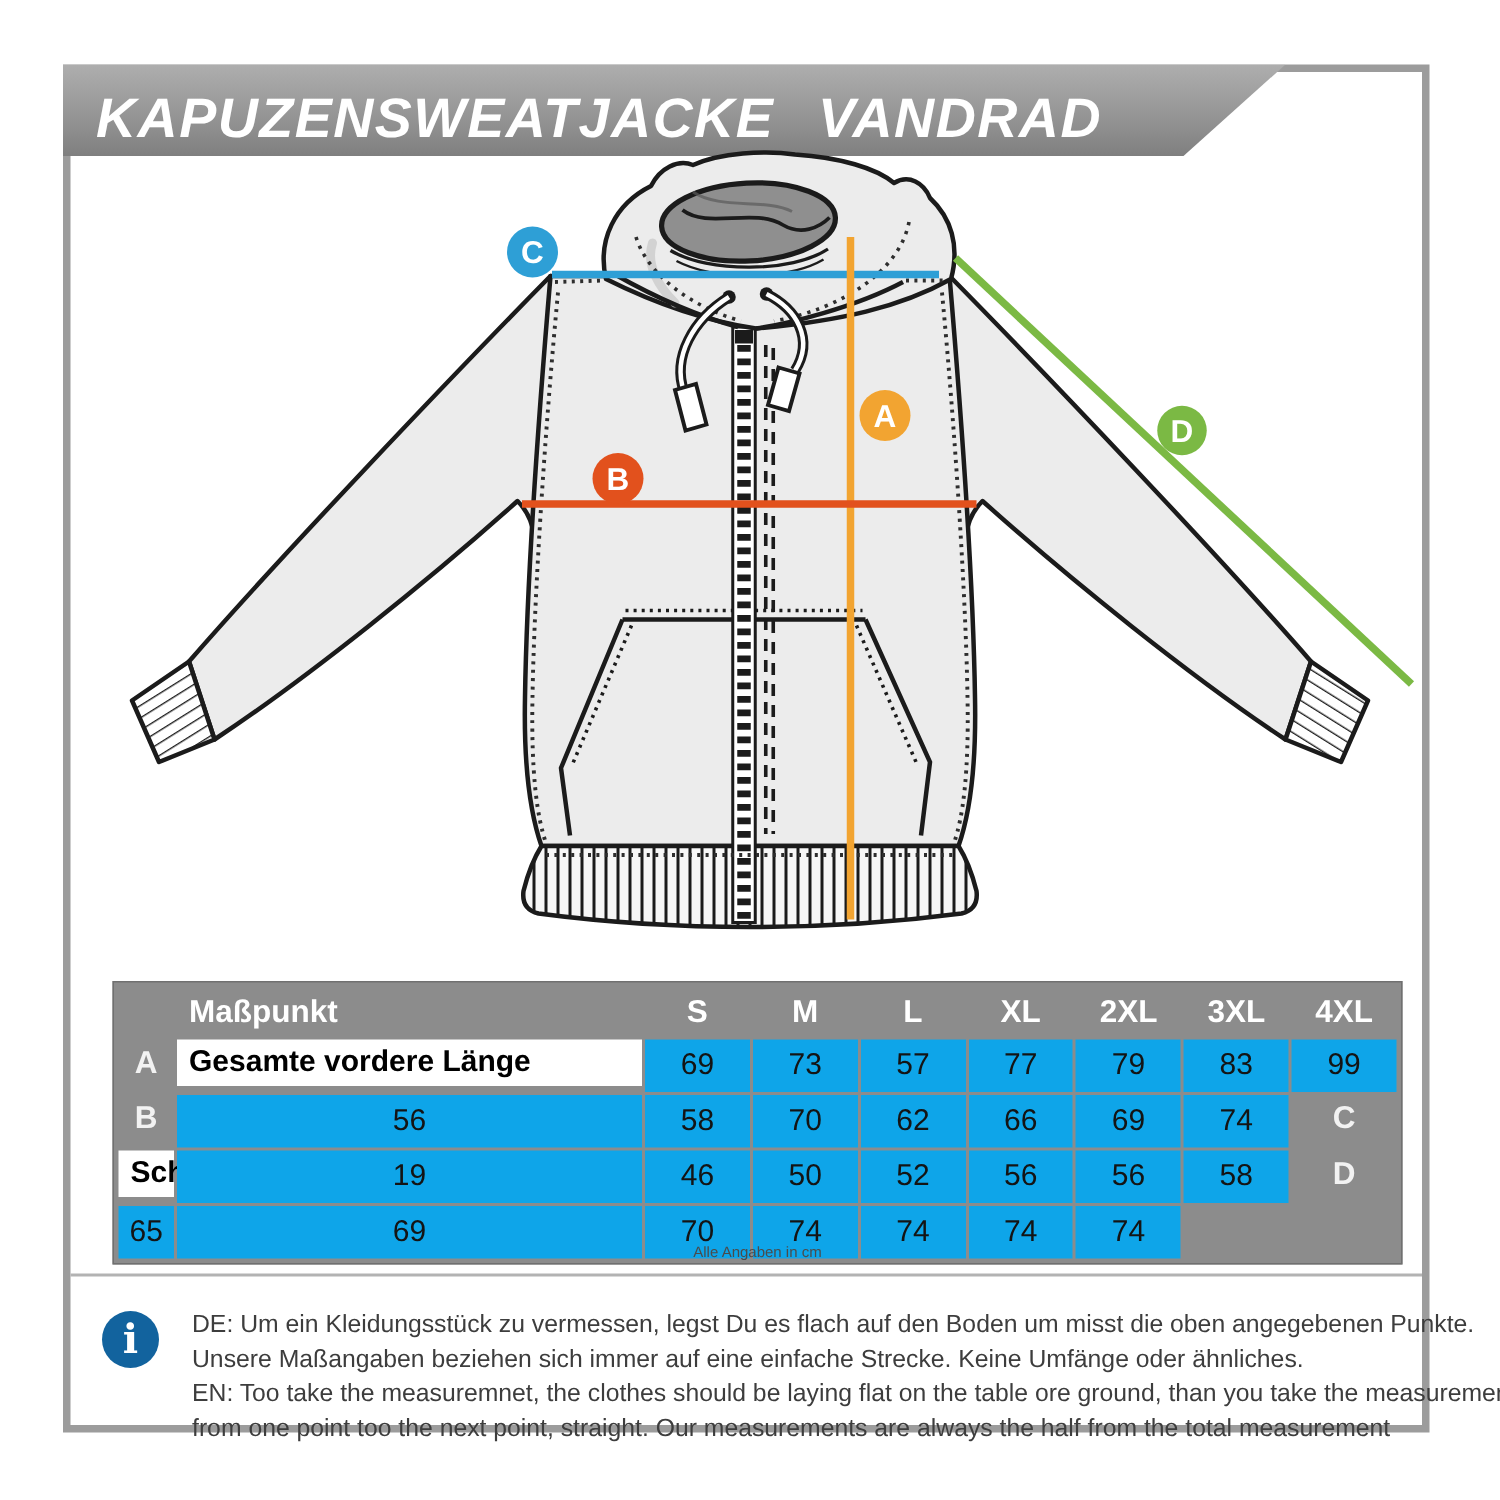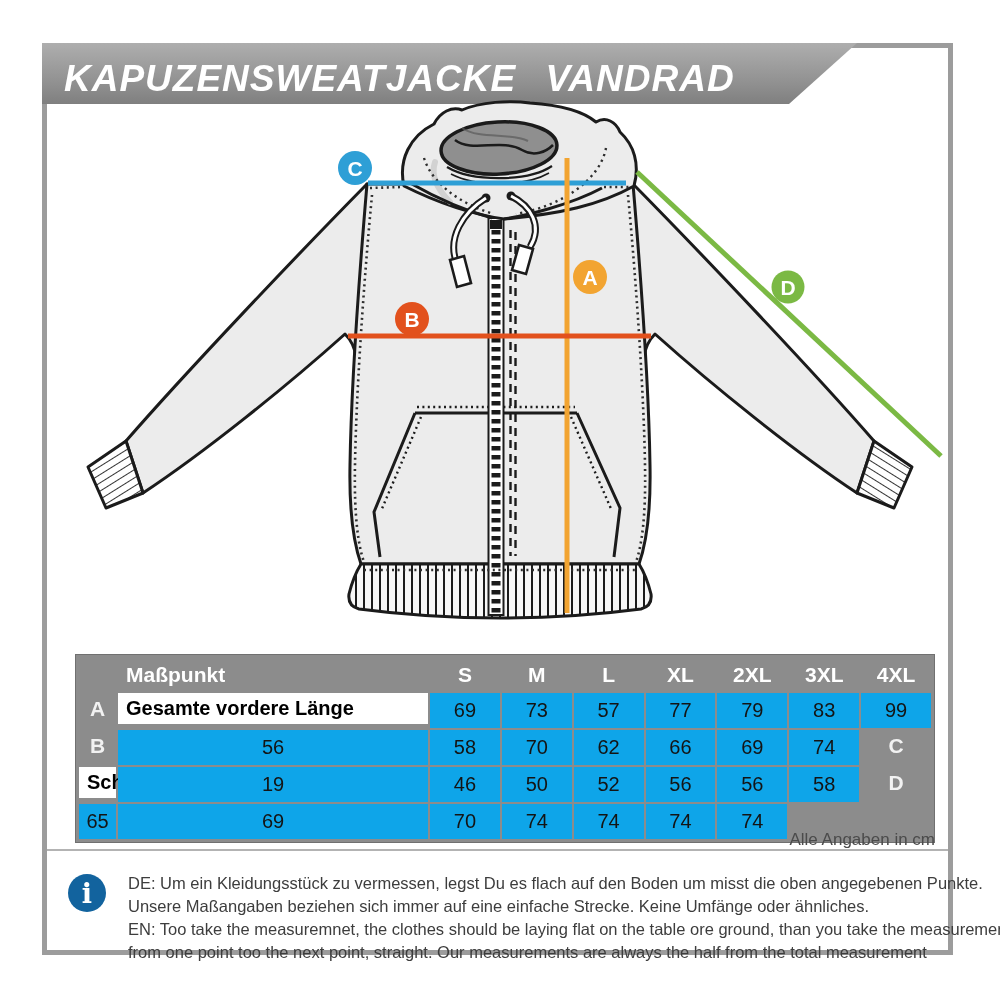--- a/index.html
+++ b/index.html
@@ -31,21 +31,21 @@
   }
   .cell { display:flex; align-items:center; }
   .th { color:#fff; font-weight:bold; font-size:21px; height:33px; justify-content:center; }
   .th.mp { justify-content:flex-start; padding-left:8px; }
   .letter { color:#f2f2f2; font-weight:bold; font-size:21px; height:31px; justify-content:center; }
   .label-cell { background:#fff; color:#000; font-weight:bold; font-size:20px; height:31px; padding-left:8px; box-sizing:border-box; }
   .num { background:#0ea5e9; color:#141414; font-size:20px; height:35px; justify-content:center; }
 
   .footnote {
     position:absolute; left:75px; top:830px; width:860px; z-index:3;
-    text-align:right; font-size:17px; color:#4b4b4b;
+    text-align:center; font-size:10px; color:#4b4b4b;
   }
   .divider { position:absolute; left:47px; top:849px; width:901px; height:2px; background:#b3b3b3; z-index:3; }
 
   .info-icon {
     position:absolute; left:68px; top:874px; width:38px; height:38px; border-radius:50%;
     background:#12639E; color:#fff; display:flex; align-items:center; justify-content:center;
     font-family:"DejaVu Serif", serif; font-weight:bold; font-size:27px; z-index:3;
   }
   .info-text {
     position:absolute; left:128px; top:872px; z-index:3;

